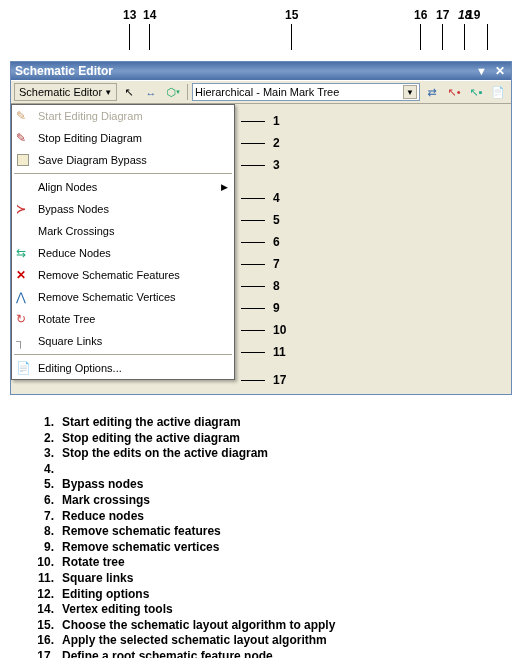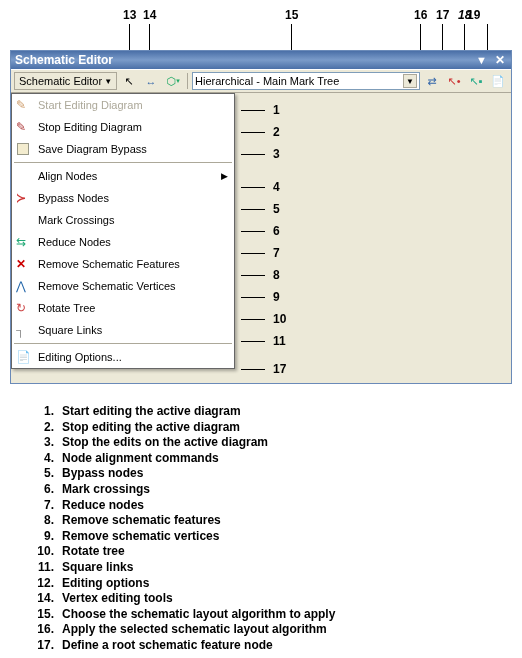--- a/index.html
+++ b/index.html
@@ -1,18 +1,18 @@
 <!DOCTYPE html>
 <html><head>
 <meta charset="utf-8">
 <style>
   * { box-sizing: border-box; margin: 0; padding: 0; }
   body { font-family: Tahoma, Arial, sans-serif; font-size: 11px; background: #fff; width: 522px; }
   
-  .callout-top { position: relative; height: 50px; }
+  .callout-top { position: relative; height: 61px; }
   .callout-top .num { position: absolute; top: 8px; font-weight: bold; font-size: 12px; }
   .callout-top .line { position: absolute; top: 24px; width: 1px; height: 26px; background: #000; }
   
   .window { margin: 0 10px; border: 1px solid #6a8ab8; background: #ece9d8; }
   .titlebar { background: linear-gradient(#4a6fa7,#7a9bc9,#4a6fa7); color: #fff; padding: 2px 4px; display: flex; justify-content: space-between; align-items: center; font-weight: bold; font-size: 12px; }
   .titlebar .close { width: 14px; height: 14px; display:flex; align-items:center; justify-content:center; font-size: 12px; }
   .titlebar .pin { margin-right: 4px; font-size: 11px; }
   .titlebar .right { display:flex; gap:2px; align-items:center;}
   
   .toolbar { background: #ece9d8; border-top: 1px solid #fff; border-bottom: 1px solid #aca899; padding: 2px 3px; display: flex; align-items: center; gap: 2px; height: 24px; }
@@ -237,21 +237,20 @@
     <div class="legend-row">
       <span class="n">2.</span>
       <span>Stop editing the active diagram</span>
     </div>
     <div class="legend-row">
       <span class="n">3.</span>
       <span>Stop the edits on the active diagram</span>
     </div>
     <div class="legend-row">
       <span class="n">4.</span>
-      <span>Node alignment commands</span>
     </div>
     <div class="legend-row">
       <span class="n">5.</span>
       <span>Bypass nodes</span>
     </div>
     <div class="legend-row">
       <span class="n">6.</span>
       <span>Mark crossings</span>
     </div>
     <div class="legend-row">

